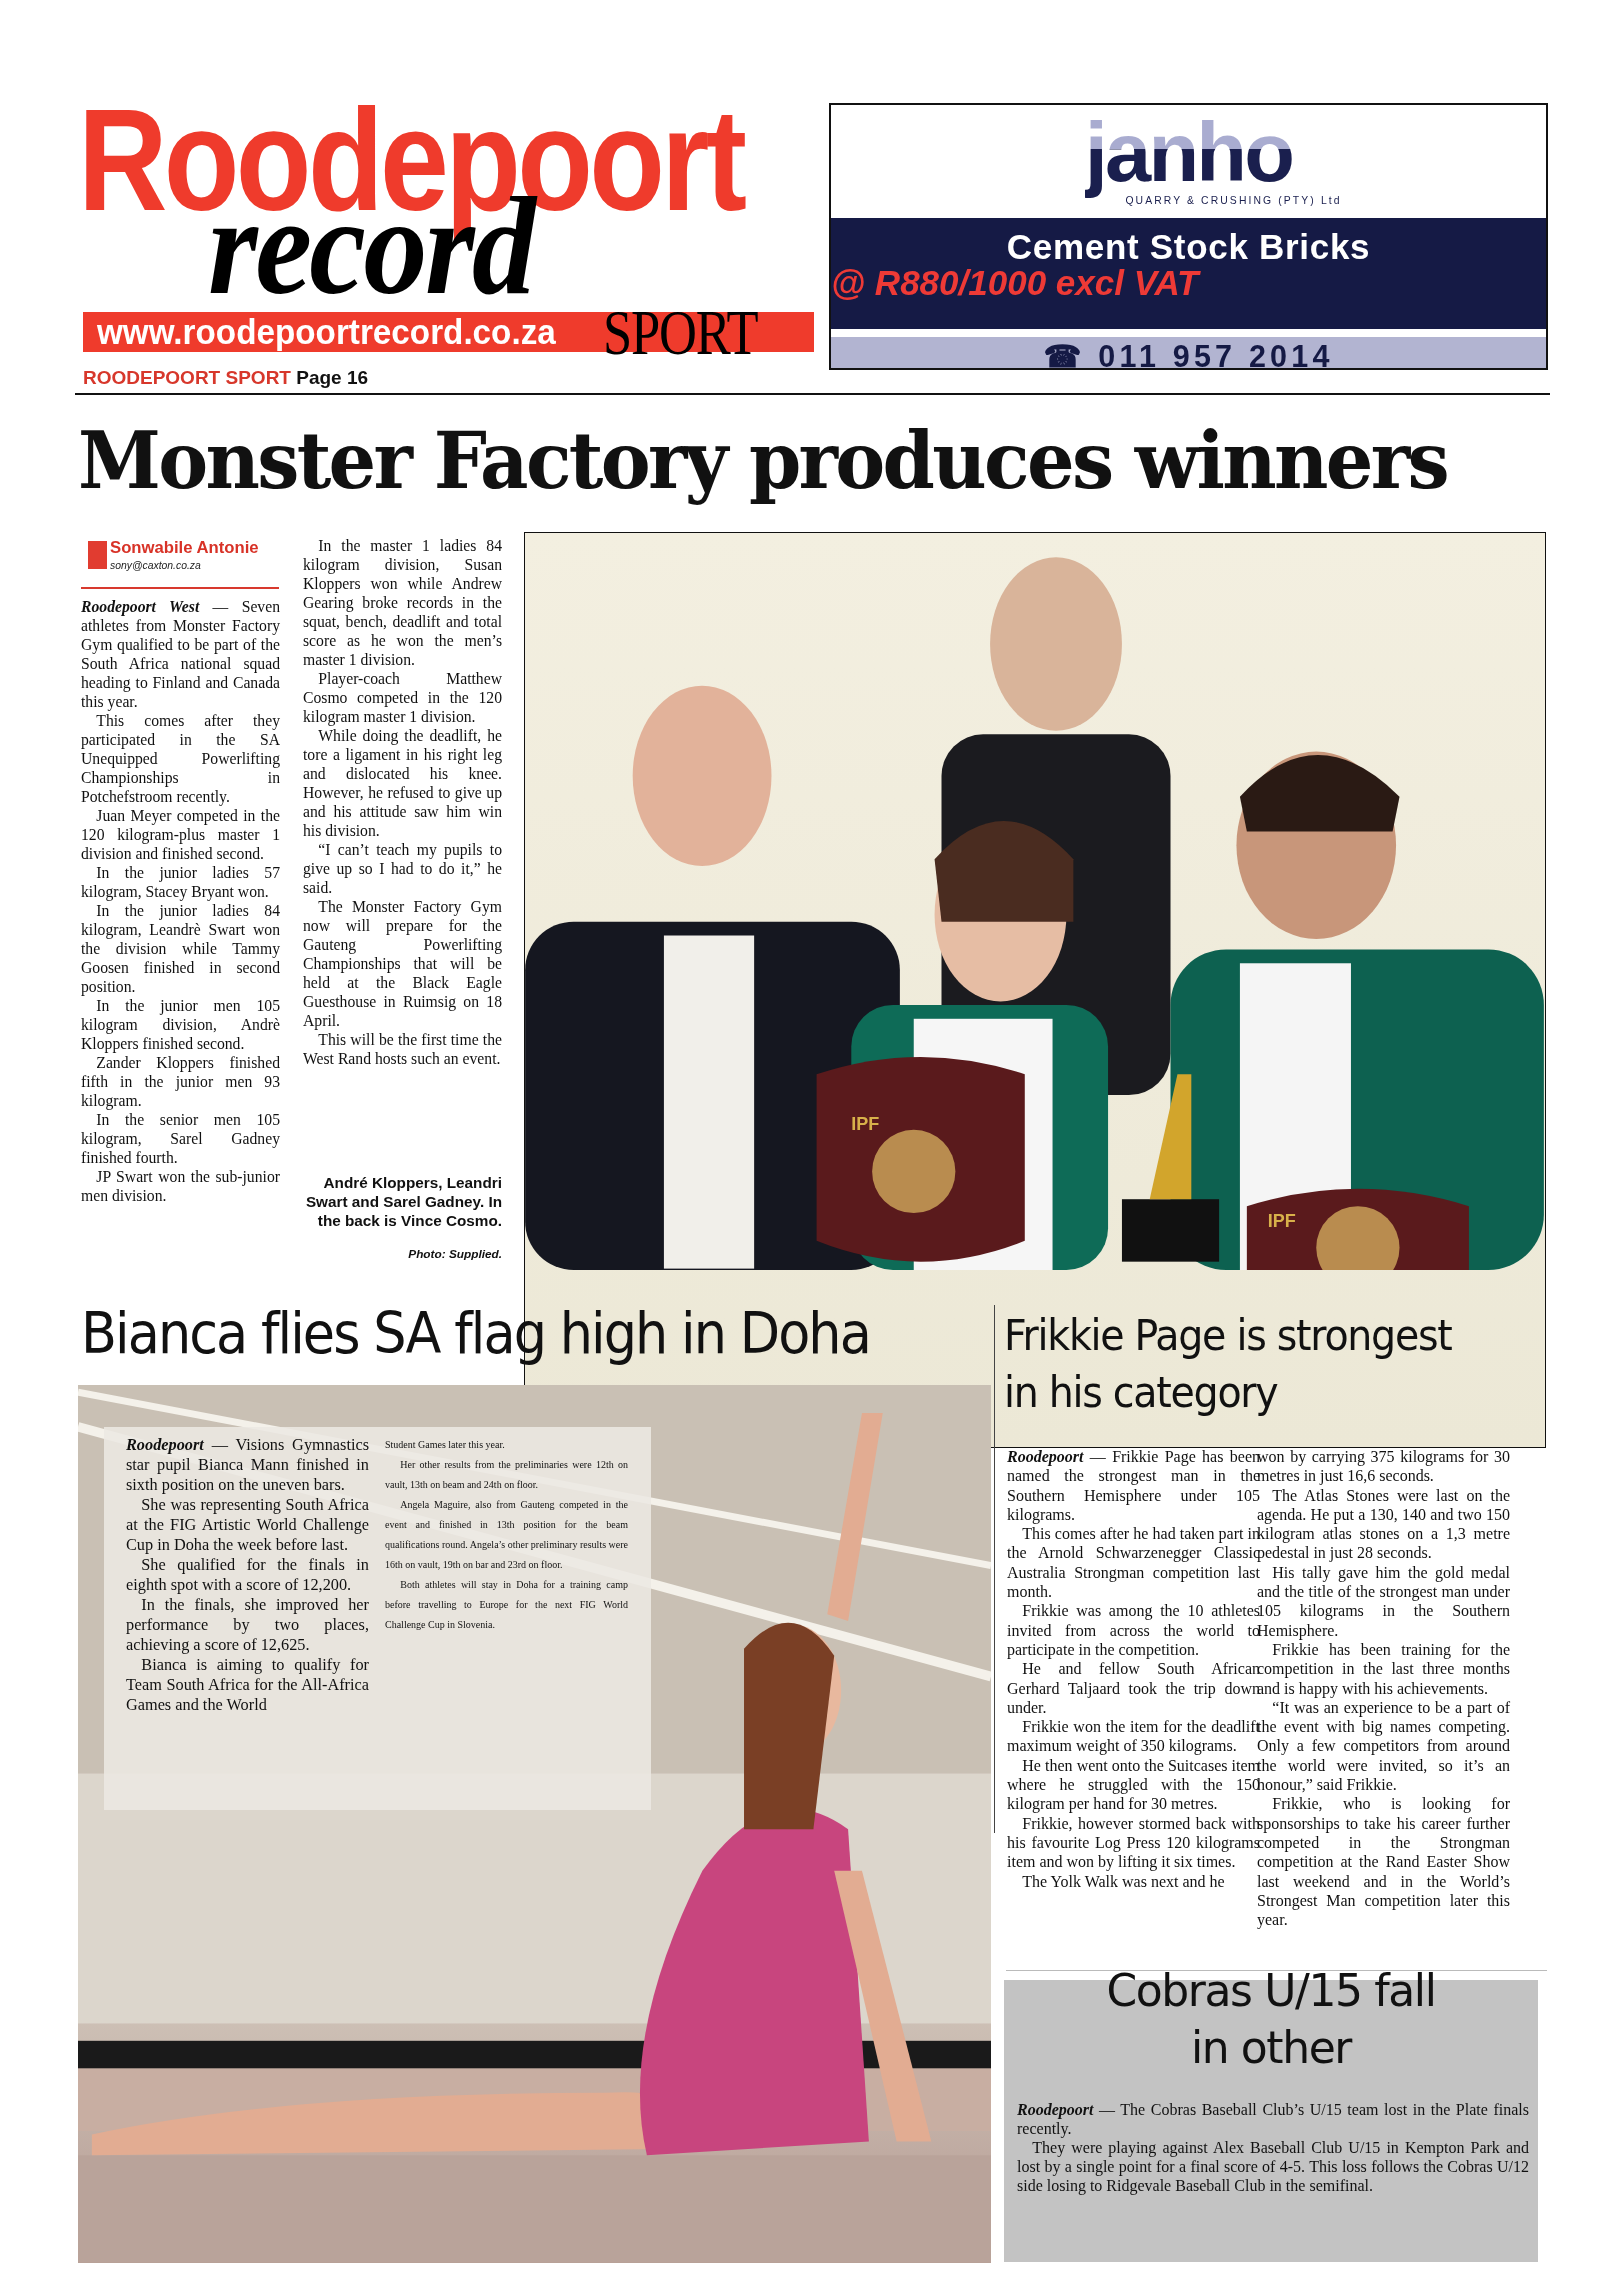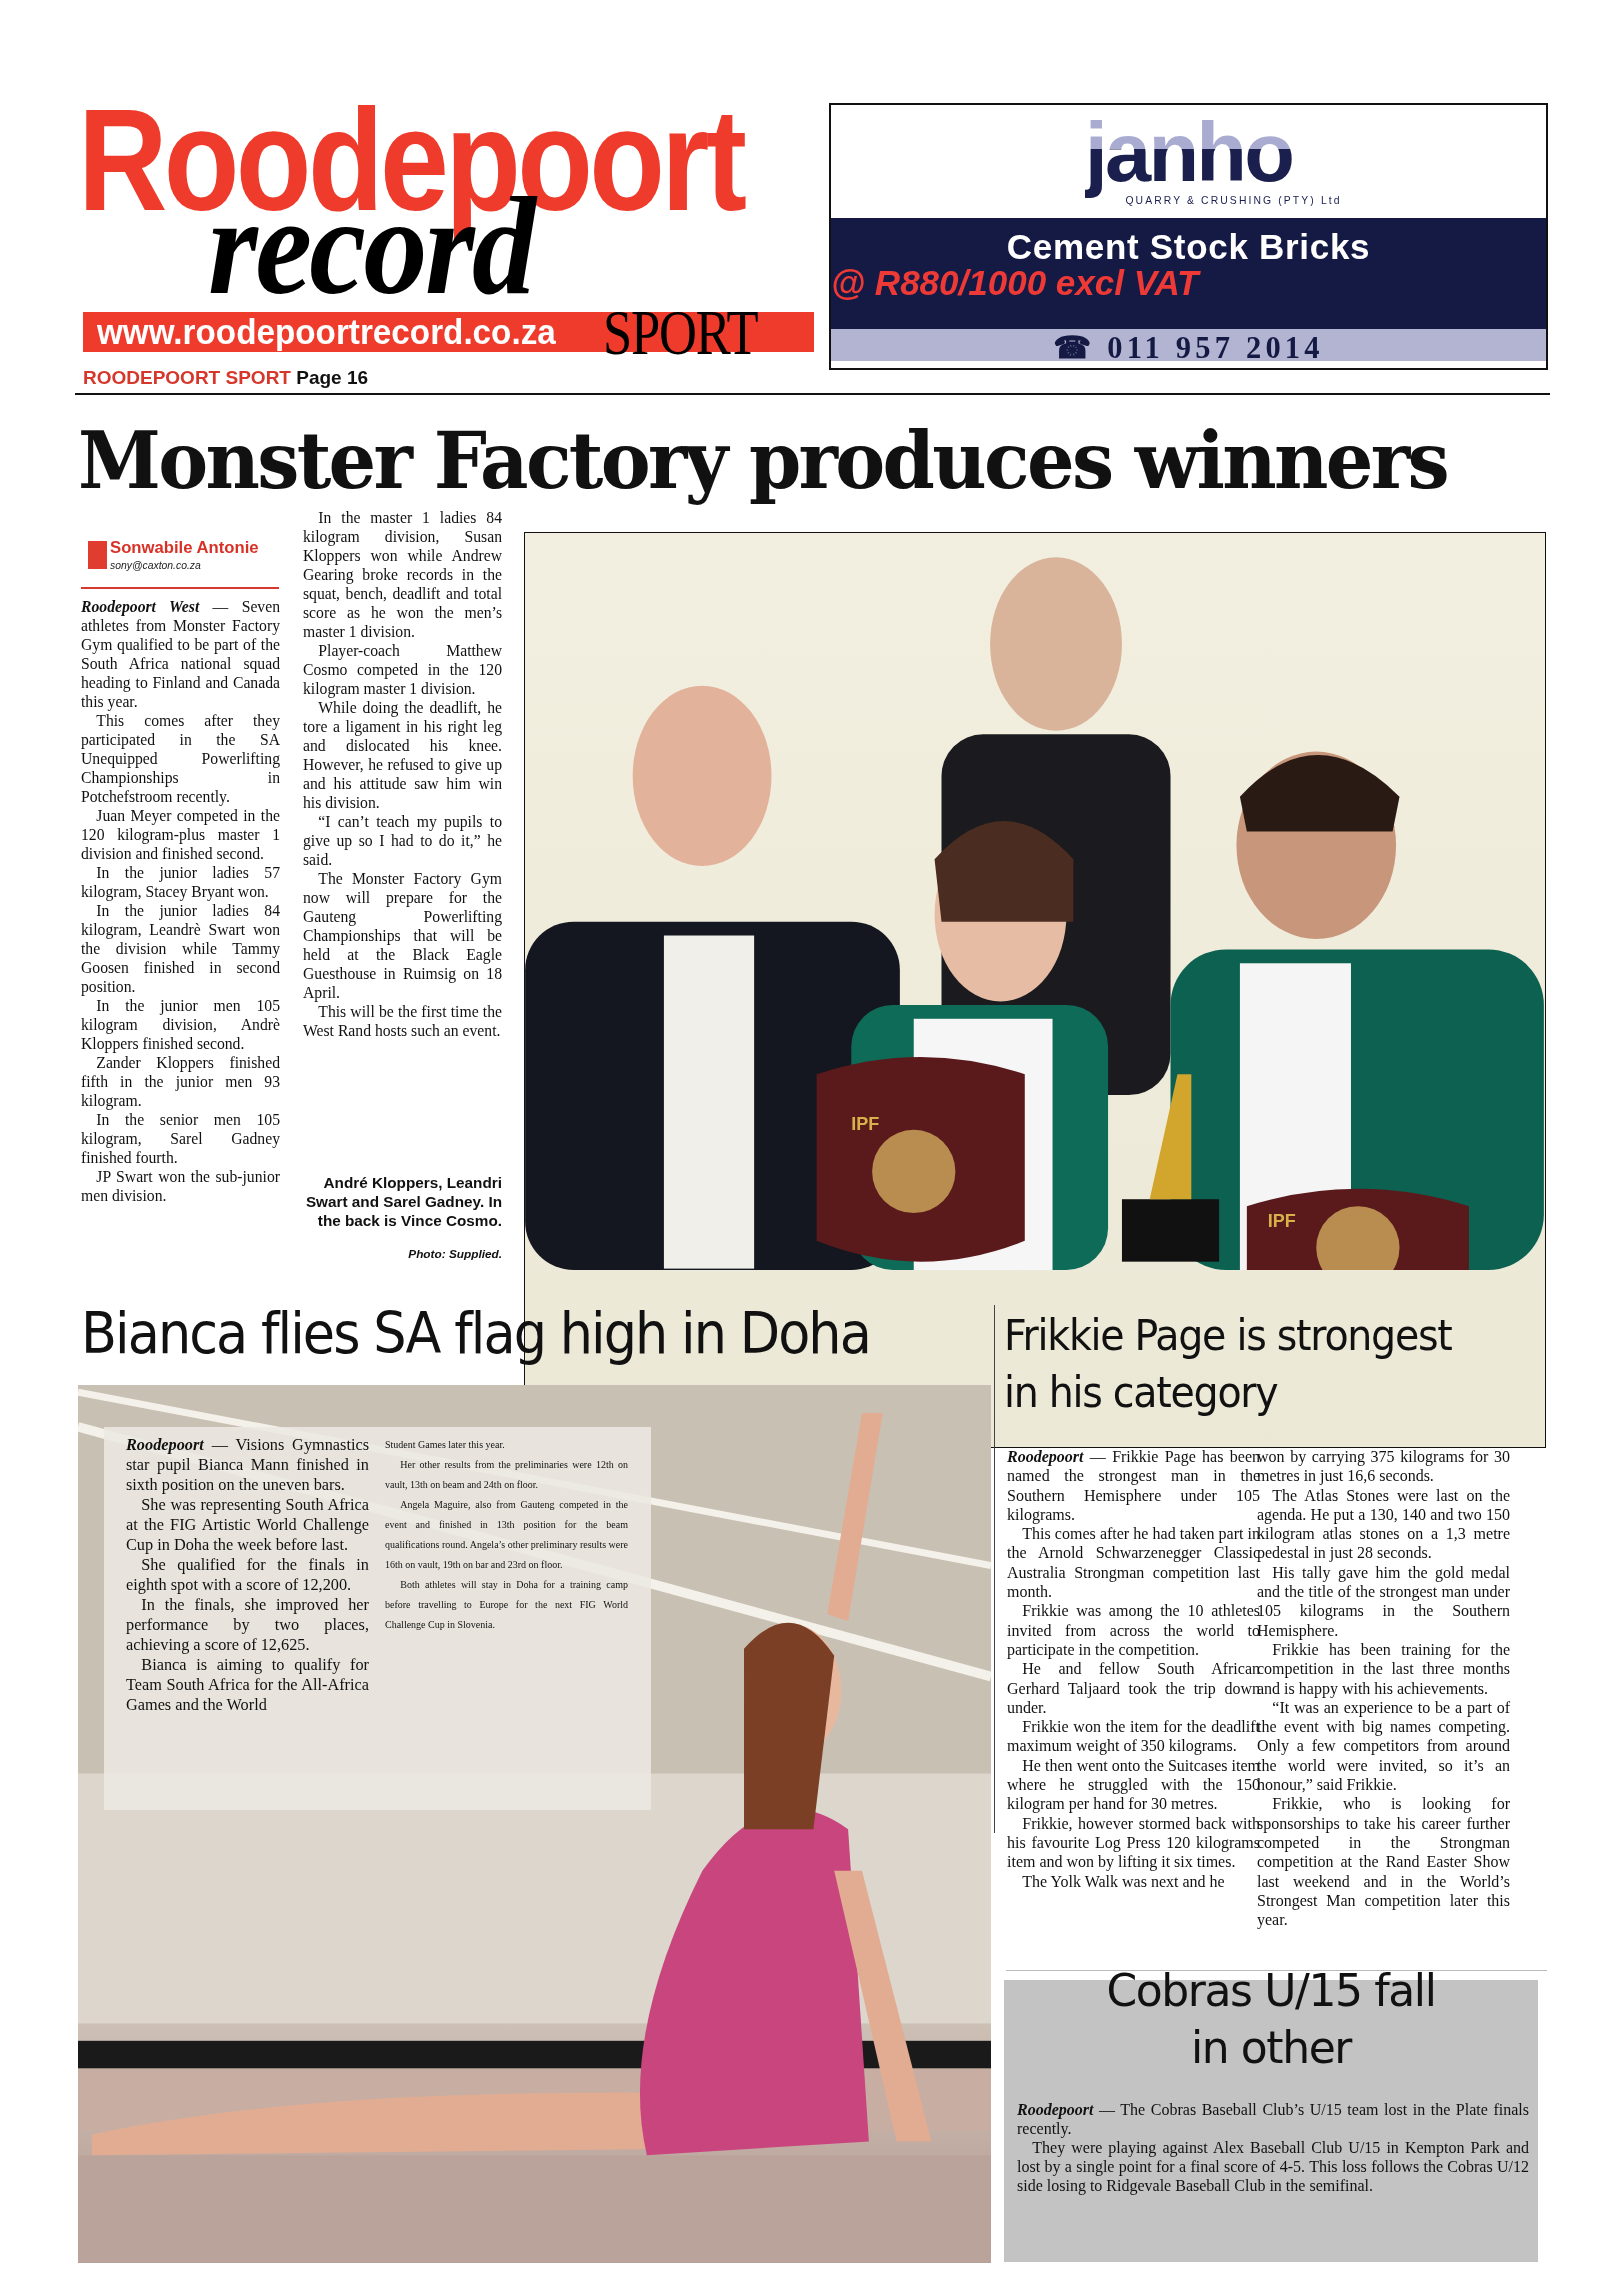--- a/index.html
+++ b/index.html
@@ -19,38 +19,38 @@
 
   
   .ad { left: 829px; top: 103px; width: 719px; height: 267px; border: 2.8px solid #111; box-sizing: border-box; background: #fff; overflow: hidden; }
   .ad-logo { position: absolute; left: 0; right: 0; top: 5.6px; text-align: center; font-family: "Liberation Sans", sans-serif; font-weight: 700; font-size: 83px; line-height: 1; color: #1a1f4e; letter-spacing: -2.8px; }
   .ad-logo span { background: linear-gradient(180deg, #a9acd0 0%, #a9acd0 46%, #1a1f4e 46%, #1a1f4e 100%); -webkit-background-clip: text; background-clip: text; color: transparent; }
   .ad-sub { position: absolute; left: 0; right: 0; top: 90px; text-align: center; font-family: "Liberation Sans", sans-serif; font-size: 10.4px; letter-spacing: 2.1px; color: #1a1f4e; padding-left: 90px; }
   .ad-band { position: absolute; left: 0; right: 0; top: 113px; height: 111px; background: #151a45; }
   .ad-l1 { position: absolute; left: 0; right: 0; top: 122px; text-align: center; font-family: "Liberation Sans", sans-serif; font-weight: 700; font-size: 35px; color: #fff; letter-spacing: 0.7px; }
   .ad-l2 { position: absolute; left: 0; right: 0; top: 158px; text-align: left; font-family: "Liberation Sans", sans-serif; font-weight: 700; font-style: italic; font-size: 35px; color: #ee3a36; }
   .ad-l3 { position: absolute; left: 0; right: 0; top: 199px; text-align: center; font-family: "Liberation Sans", sans-serif; font-style: italic; font-size: 18px; color: #fff; letter-spacing: 2.8px; margin-top: 24px; }
-  .ad-phone { position: absolute; left: 0; right: 0; top: 224px; height: 32px; background: #b2b4d1; text-align: center; font-family: Liberation Serif, serif; font-weight: 700; font-size: 30.5px; line-height: 38px; color: #151a45; letter-spacing: 4.2px; }
+  .ad-phone { position: absolute; left: 0; right: 0; top: 232px; height: 32px; background: #b2b4d1; text-align: center; font-family: Liberation Sans, sans-serif; font-weight: 700; font-size: 30.5px; line-height: 38px; color: #151a45; letter-spacing: 4.2px; }
 
   
   .h1-monster { left: 78px; top: 422px; font-family: "DejaVu Serif", serif; font-weight: 700; font-size: 78px; line-height: 1; letter-spacing: -2.8px; white-space: nowrap; transform: scaleX(0.96); transform-origin: left top; }
 
   
   .byline-box { left: 88px; top: 541px; width: 19.4px; height: 28px; background: #e13c30; }
   .byline-name { left: 110px; top: 538px; font-family: "Liberation Sans", sans-serif; font-weight: 700; font-size: 16.7px; color: #d83227; white-space: nowrap; }
   .byline-email { left: 110px; top: 560px; font-family: "Liberation Sans", sans-serif; font-style: italic; font-size: 10.4px; color: #222; }
   .byline-rule { left: 81px; top: 587px; width: 198px; height: 2.1px; background: #d8392e; }
 
   .col { font-size: 15.7px; line-height: 19px; text-align: justify; hyphens: manual; }
   .col p { margin: 0; text-indent: 15.3px; }
   .col p.first { text-indent: 0; }
   .lead { font-style: italic; font-weight: 700; }
 
   .col-a { left: 81px; top: 597px; width: 199px; }
-  .col-b { left: 303px; top: 508px; width: 199px; }
+  .col-b { left: 303px; top: 536px; width: 199px; }
 
   .caption { left: 303px; top: 1173px; width: 199px; text-align: right; font-family: "Liberation Sans", sans-serif; font-weight: 700; font-size: 15.3px; line-height: 19px; }
   .credit { left: 303px; top: 1247px; width: 199px; text-align: right; font-family: "Liberation Sans", sans-serif; font-weight: 700; font-style: italic; font-size: 11.8px; }
 
   
   .photo1 { left: 524px; top: 532px; width: 1022px; height: 916px; border: 1.4px solid #111; box-sizing: border-box; background: linear-gradient(180deg, #f3efe0 0%, #ece8d6 100%); overflow: hidden; }
 
   
   .h2-bianca { left: 81px; top: 1305px; font-family: "DejaVu Sans", sans-serif; font-size: 57px; line-height: 1; letter-spacing: -2.1px; white-space: nowrap; transform: scaleX(0.92); transform-origin: left top; }
   .photo2 { left: 78px; top: 1385px; width: 913px; height: 878px; overflow: hidden; background: linear-gradient(180deg, #c9c1b6 0%, #d9d1c6 40%, #cfc3b8 70%, #b59a92 100%); }

